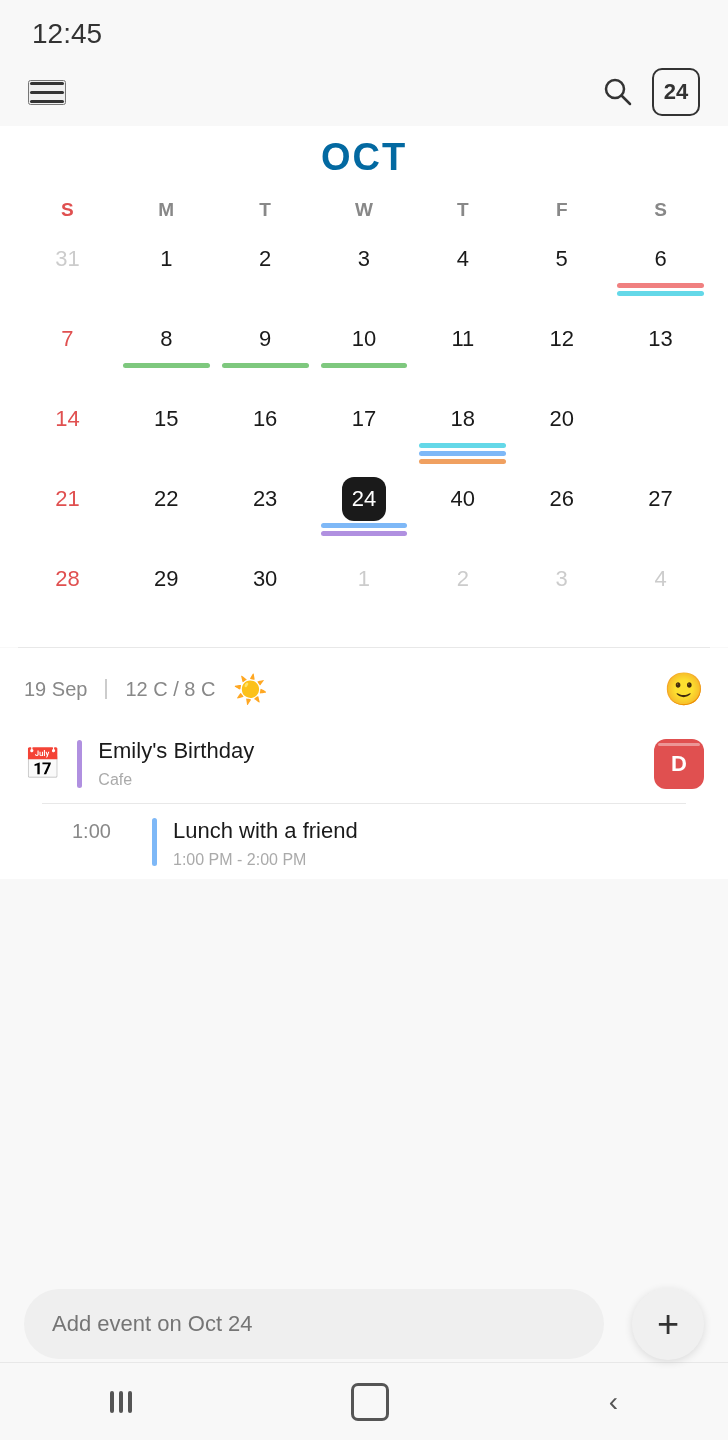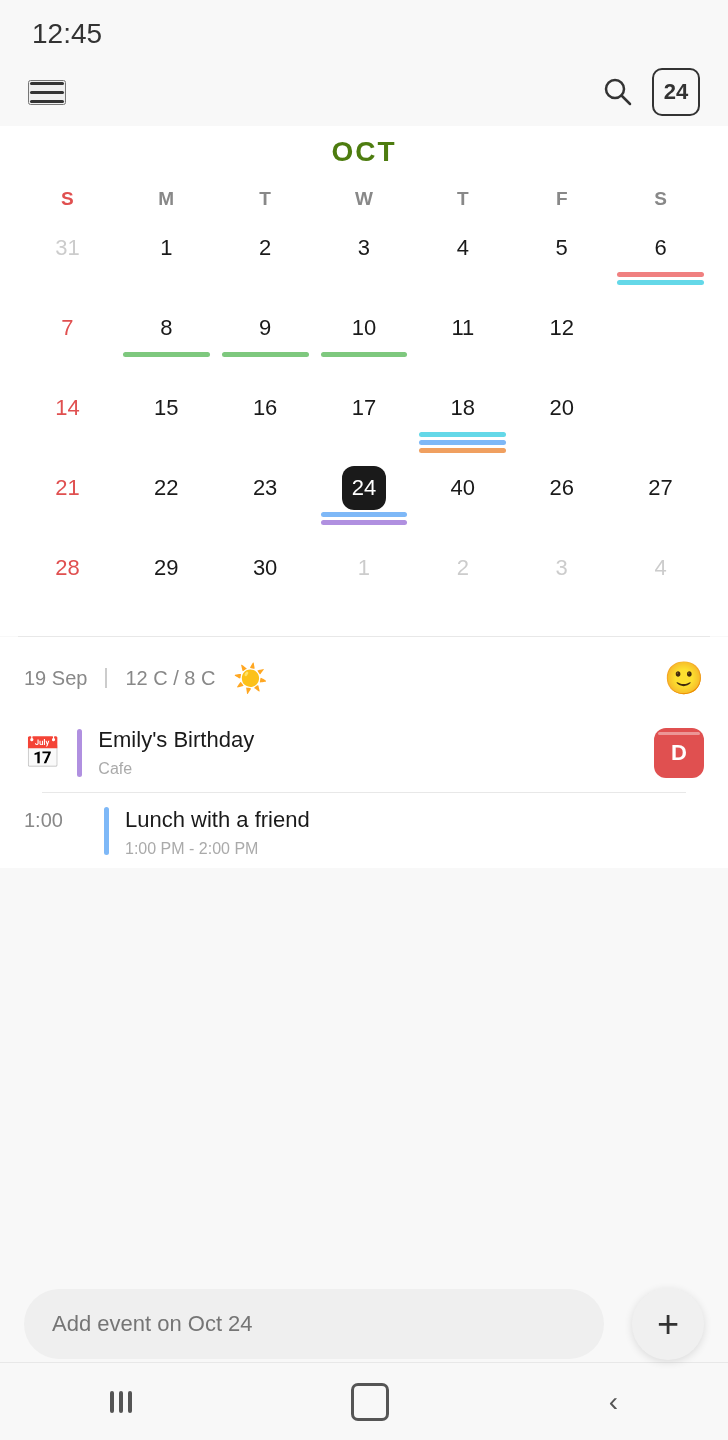--- a/index.html
+++ b/index.html
@@ -49,24 +49,24 @@
       border: 2.5px solid #333;
       border-radius: 10px;
       display: flex; align-items: center; justify-content: center;
       font-size: 22px; font-weight: 700; color: #333;
       cursor: pointer;
     }
 
     
     .month-title {
       text-align: center;
-      font-size: 28px;
+      font-size: 38px;
       font-weight: 700;
       letter-spacing: 2px;
-      color: #4d7c0f;
+      color: #0369a1;
       padding: 10px 0 14px;
     }
 
     
     .calendar-container {
       background: #fff;
       margin: 0 0 0 0;
       padding: 0 18px 16px;
     }
     .weekday-header {
@@ -217,20 +217,21 @@
       display: flex;
       align-items: flex-start;
       padding: 14px 0 10px;
       gap: 16px;
     }
     .event-time {
       font-size: 20px;
       color: #888;
       min-width: 64px;
       padding-top: 2px;
+      margin-left: 48px;
     }
     .event-color-bar-blue {
       width: 5px;
       height: 48px;
       border-radius: 3px;
       background: #7eb8f7;
       flex-shrink: 0;
     }
 
     
@@ -403,20 +404,23 @@
       <div class="event-bars">
         <div class="event-bar bar-green"></div>
       </div>
     </div>
     <div class="day-cell">
       <div class="day-number">11</div>
     </div>
     <div class="day-cell">
       <div class="day-number">12</div>
     </div>
+    <div class="day-cell">
+      <div class="day-number">13</div>
+    </div>
   </div>
 
   <div class="calendar-grid">
     <div class="day-cell">
       <div class="day-number sunday">14</div>
     </div>
     <div class="day-cell">
       <div class="day-number">15</div>
     </div>
     <div class="day-cell">

